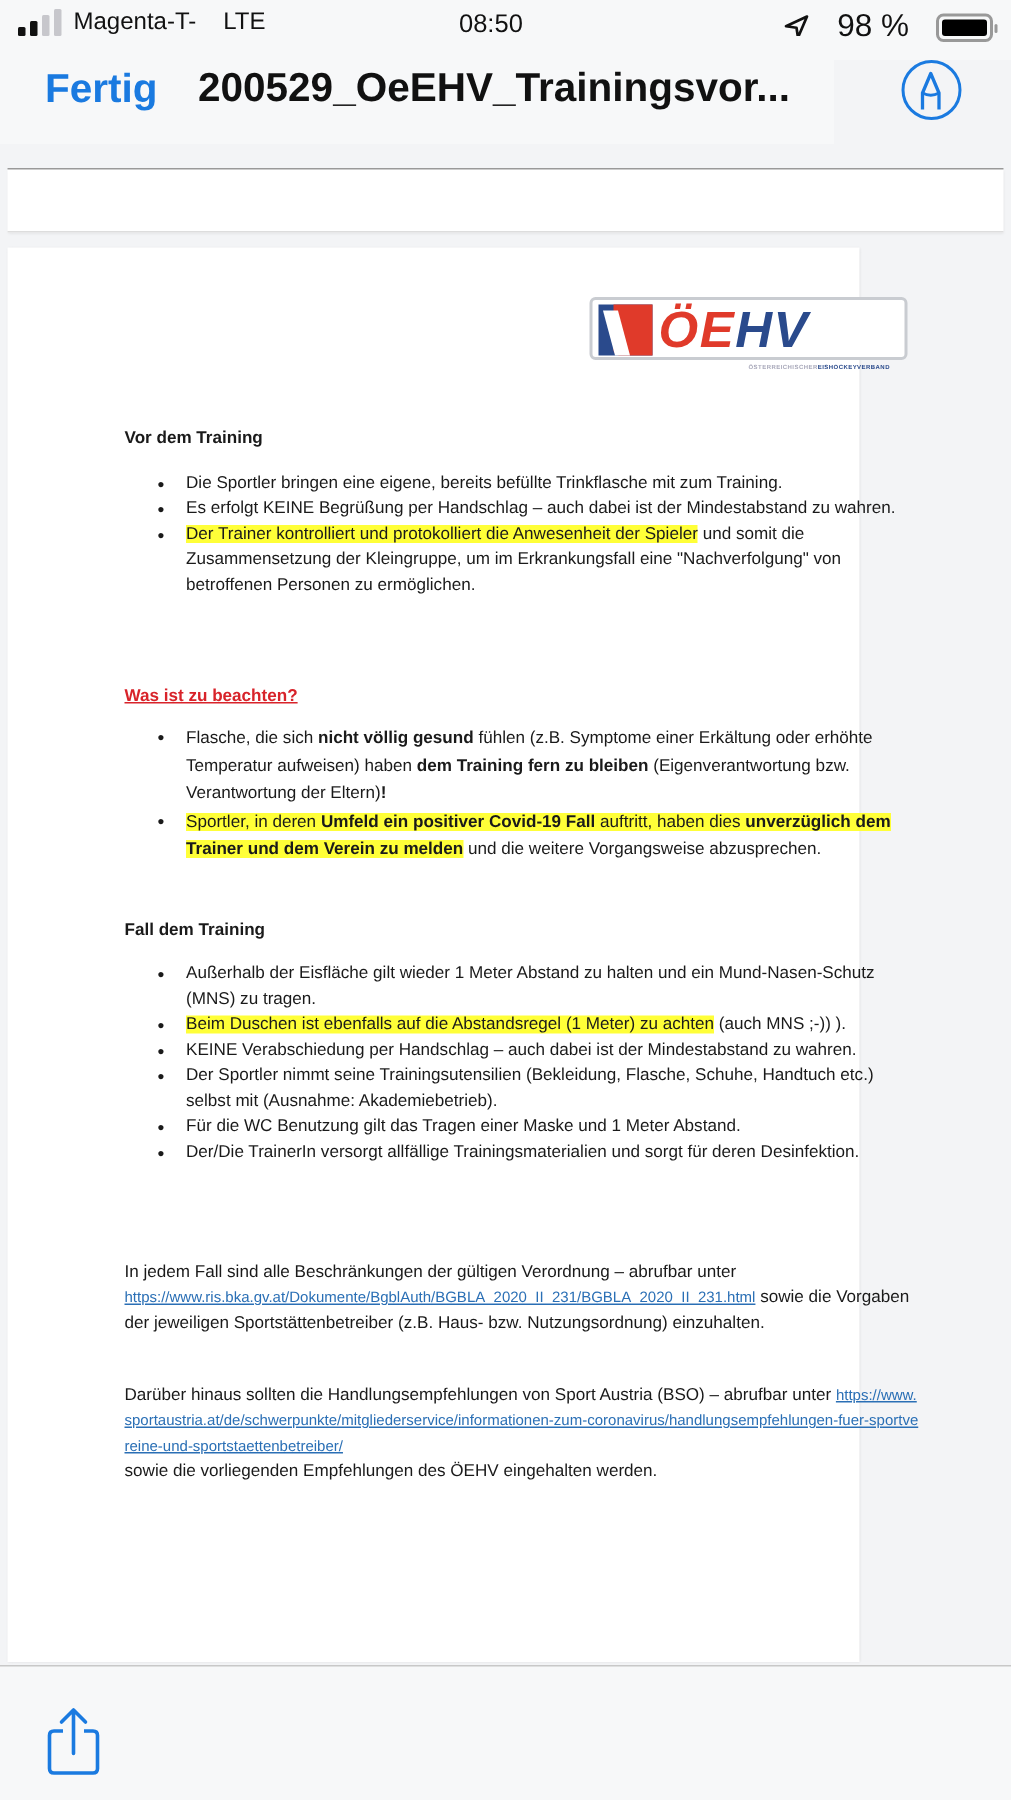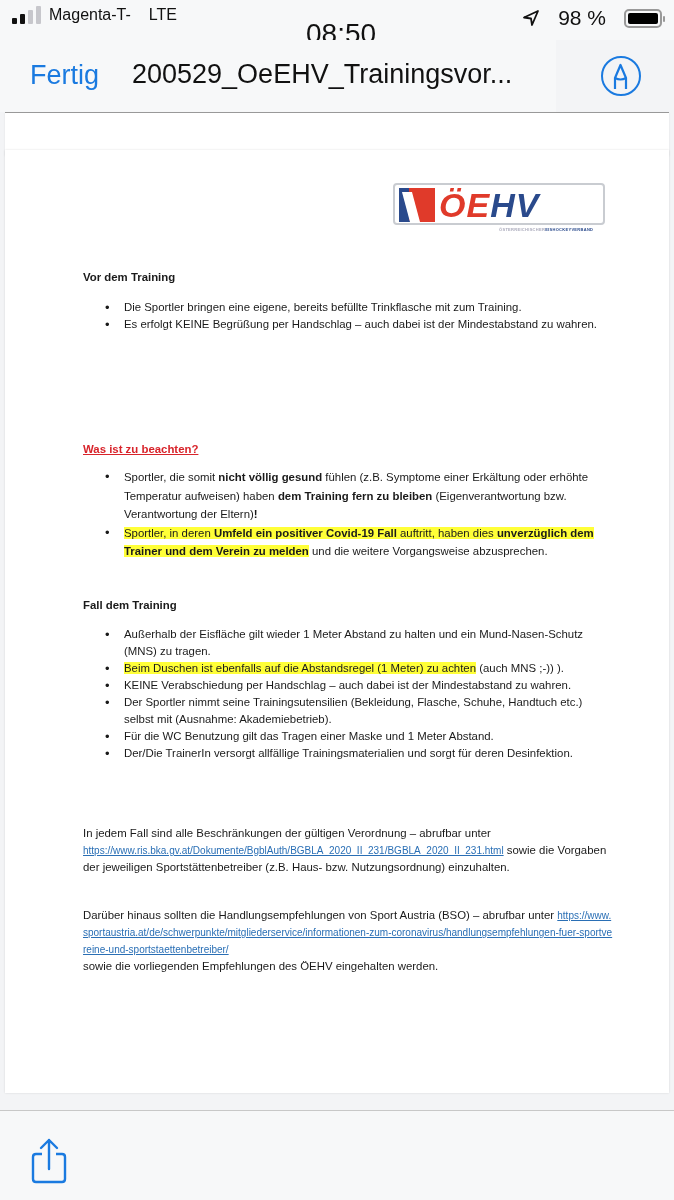--- a/index.html
+++ b/index.html
@@ -3,33 +3,33 @@
 <meta charset="utf-8">
 <style>
   * { box-sizing: border-box; margin: 0; padding: 0; }
   html, body { width: 674px; height: 1200px; overflow: hidden; background: #f3f4f6; font-family: "Liberation Sans", sans-serif; }
   .statusbar { position: absolute; top: 0; left: 0; width: 674px; height: 40px; background: #f7f8f9; }
   .sb-left { position: absolute; left: 12px; top: 6px; display: flex; align-items: center; font-size: 16px; color: #111; text-align: center; }
   .signal { display: flex; align-items: flex-end; gap: 3px; height: 18px; margin-right: 8px; }
   .signal span { width: 5px; background: #111; border-radius: 1px; }
   .signal span.off { background: #c7c7cc; }
   .sb-carrier { margin-right: 18px; }
-  .sb-time { position: absolute; left: 306px; top: 18px; font-size: 28px; color: #111; }
+  .sb-time { position: absolute; left: 306px; top: 6px; font-size: 17px; color: #111; }
   .sb-right { position: absolute; right: 12px; top: 6px; display: flex; align-items: center; font-size: 21px; color: #111; gap: 18px; }
   .battery { width: 38px; height: 19px; border: 2px solid #999; border-radius: 5px; padding: 2px; position: relative; }
   .battery .fill { width: 100%; height: 100%; background: #000; border-radius: 2px; }
   .battery::after { content: ""; position: absolute; right: -5px; top: 5px; width: 2px; height: 6px; background: #999; border-radius: 1px; }
 
-  .navbar { position: absolute; top: 40px; left: 0; width: 556px; height: 72px; background: #f7f8f9; }
+  .navbar { position: absolute; top: 24px; left: 0; width: 556px; height: 72px; background: #f7f8f9; font-weight: bold; }
   .nav-done { position: absolute; left: 30px; top: 20px; font-size: 27px; color: #1a7ae0; }
   .nav-title { position: absolute; left: 132px; top: 19px; font-size: 27px; color: #111; white-space: nowrap; }
   .markup-btn { position: absolute; left: 601px; top: 16px; width: 40px; height: 40px; border: 2.5px solid #1a7ae0; border-radius: 50%; }
 
   .page-prev { position: absolute; left: 5px; top: 112px; width: 664px; height: 43px; background: #fff; border-bottom: 1px solid #ddd; box-shadow: 0 1px 2px rgba(0,0,0,0.08); border-top: 1px solid #999; }
-  .page { position: absolute; left: 5px; top: 150px; width: 664px; height: 943px; background: #fff; box-shadow: 0 0 2px rgba(0,0,0,0.12); }
+  .page { position: absolute; left: 5px; top: 165px; width: 568px; height: 943px; background: #fff; box-shadow: 0 0 2px rgba(0,0,0,0.12); }
 
   .logo { position: absolute; left: 388px; top: 33px; width: 212px; height: 42px; border: 2px solid #c9ccd1; border-radius: 4px; background: #fff; overflow: hidden; }
   .logo-player { position: absolute; left: 4px; top: 3px; width: 36px; height: 34px; background: #2a4a8c; }
   .logo-player::before { content: ""; position: absolute; left: 10px; top: 0; width: 26px; height: 34px; background: #e03a2a; border-radius: 0 0 0 4px; }
   .logo-player::after { content: ""; position: absolute; left: 7px; top: 4px; width: 10px; height: 30px; background: #fff; transform: skewX(15deg); }
   .logo-text { position: absolute; left: 44px; top: 2px; font-size: 34px; font-weight: bold; font-style: italic; letter-spacing: 1px; line-height: 36px; }
   .logo-text .oe { color: #e03a2a; }
   .logo-text .hv { color: #2a4a8c; }
   .logo-sub { position: absolute; left: 494px; top: 77px; font-size: 4px; color: #2a4a8c; font-weight: bold; letter-spacing: 0.3px; }
   .h { position: absolute; left: 78px; font-weight: bold; font-size: 11.4px; color: #1a1a1a; }
@@ -88,25 +88,26 @@
   <div class="logo">
     <div class="logo-player"></div>
     <div class="logo-text"><span class="oe">ÖE</span><span class="hv">HV</span></div>
   </div>
   <div class="logo-sub"><span style="color:#aab">ÖSTERREICHISCHER</span><span>EISHOCKEYVERBAND</span></div>
 
   <div class="h" style="top:121px">Vor dem Training</div>
   <ul class="bl" style="top:149px">
     <li>Die Sportler bringen eine eigene, bereits befüllte Trinkflasche mit zum Training.</li>
     <li>Es erfolgt KEINE Begrüßung per Handschlag – auch dabei ist der Mindestabstand zu wahren.</li>
+    <li><span class="hl">Der Trainer kontrolliert und protokolliert die Anwesenheit der Spieler</span><span> und somit die Zusammensetzung der Kleingruppe, um im Erkrankungsfall eine "Nachverfolgung" von betroffenen Personen zu ermöglichen.</span></li>
   </ul>
 
   <div class="h red" style="top:293px">Was ist zu beachten?</div>
   <ul class="bl" style="top:318px; line-height:18.5px">
-    <li><span>Sportler, die somit </span><b>nicht völlig gesund</b><span> fühlen (z.B. Symptome einer Erkältung oder erhöhte Temperatur aufweisen) haben </span><b>dem Training fern zu bleiben</b><span> (Eigenverantwortung bzw. Verantwortung der Eltern)</span><b>!</b></li>
+    <li><span>Flasche, die sich </span><b>nicht völlig gesund</b><span> fühlen (z.B. Symptome einer Erkältung oder erhöhte Temperatur aufweisen) haben </span><b>dem Training fern zu bleiben</b><span> (Eigenverantwortung bzw. Verantwortung der Eltern)</span><b>!</b></li>
     <li><span class="hl"><span>Sportler, in deren </span><b>Umfeld ein positiver Covid-19 Fall</b><span> auftritt, haben dies </span><b>unverzüglich dem Trainer und dem Verein zu melden</b></span><span> und die weitere Vorgangsweise abzusprechen.</span></li>
   </ul>
 
   <div class="h" style="top:449px">Fall dem Training</div>
   <ul class="bl" style="top:476px">
     <li>Außerhalb der Eisfläche gilt wieder 1 Meter Abstand zu halten und ein Mund-Nasen-Schutz (MNS) zu tragen.</li>
     <li><span class="hl">Beim Duschen ist ebenfalls auf die Abstandsregel (1 Meter) zu achten</span><span> (auch MNS ;-))  ).</span></li>
     <li>KEINE Verabschiedung per Handschlag – auch dabei ist der Mindestabstand zu wahren.</li>
     <li>Der Sportler nimmt seine Trainingsutensilien (Bekleidung, Flasche, Schuhe, Handtuch etc.) selbst mit (Ausnahme: Akademiebetrieb).</li>
     <li>Für die WC Benutzung gilt das Tragen einer Maske und 1 Meter Abstand.</li>

